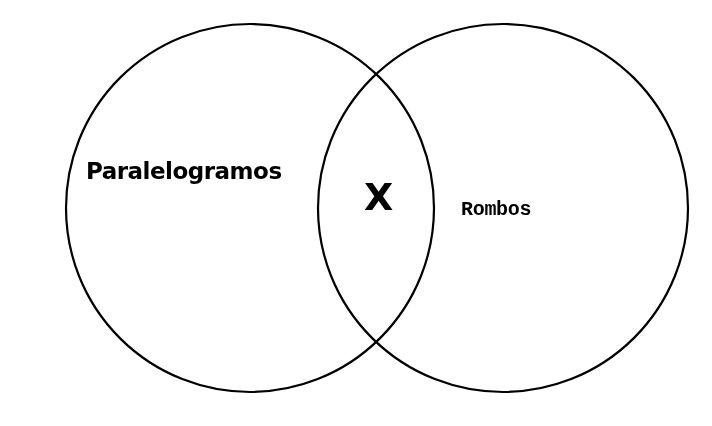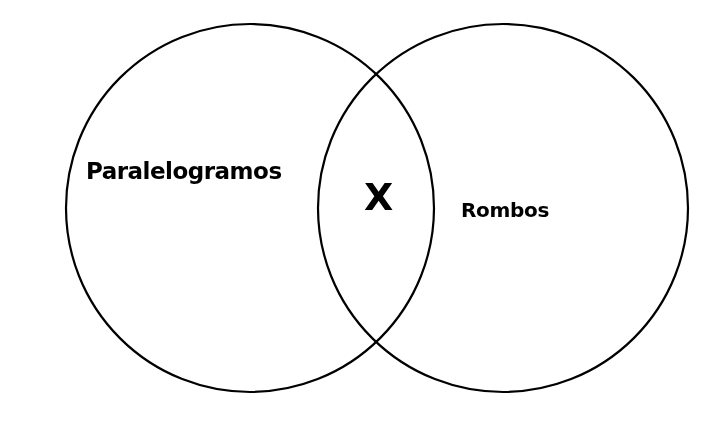--- a/index.html
+++ b/index.html
@@ -9,21 +9,21 @@
     .label {
       position: absolute;
       font-family: "DejaVu Sans", sans-serif;
       font-weight: bold;
       color: #000000;
       white-space: nowrap;
       line-height: 1;
     }
     .label-left { left: 86px; top: 160px; font-size: 23px; letter-spacing: -0.5px; }
     .label-x { left: 364px; top: 178px; font-size: 38px; }
-    .label-right { left: 461px; top: 200px; font-size: 20px; letter-spacing: -0.3px; }
+    .label-right { left: 461px; top: 200px; font-size: 20px; letter-spacing: -0.3px; font-family: Liberation Mono, monospace; }
   </style>
 </head>
 <body>
 
 <div class="canvas">
   <svg width="712" height="426" viewBox="0 0 712 426">
     <ellipse cx="250" cy="208" rx="184" ry="184" fill="none" stroke="#000000" stroke-width="2.2"></ellipse>
     <ellipse cx="503" cy="208" rx="185" ry="184" fill="none" stroke="#000000" stroke-width="2.2"></ellipse>
   </svg>
 

